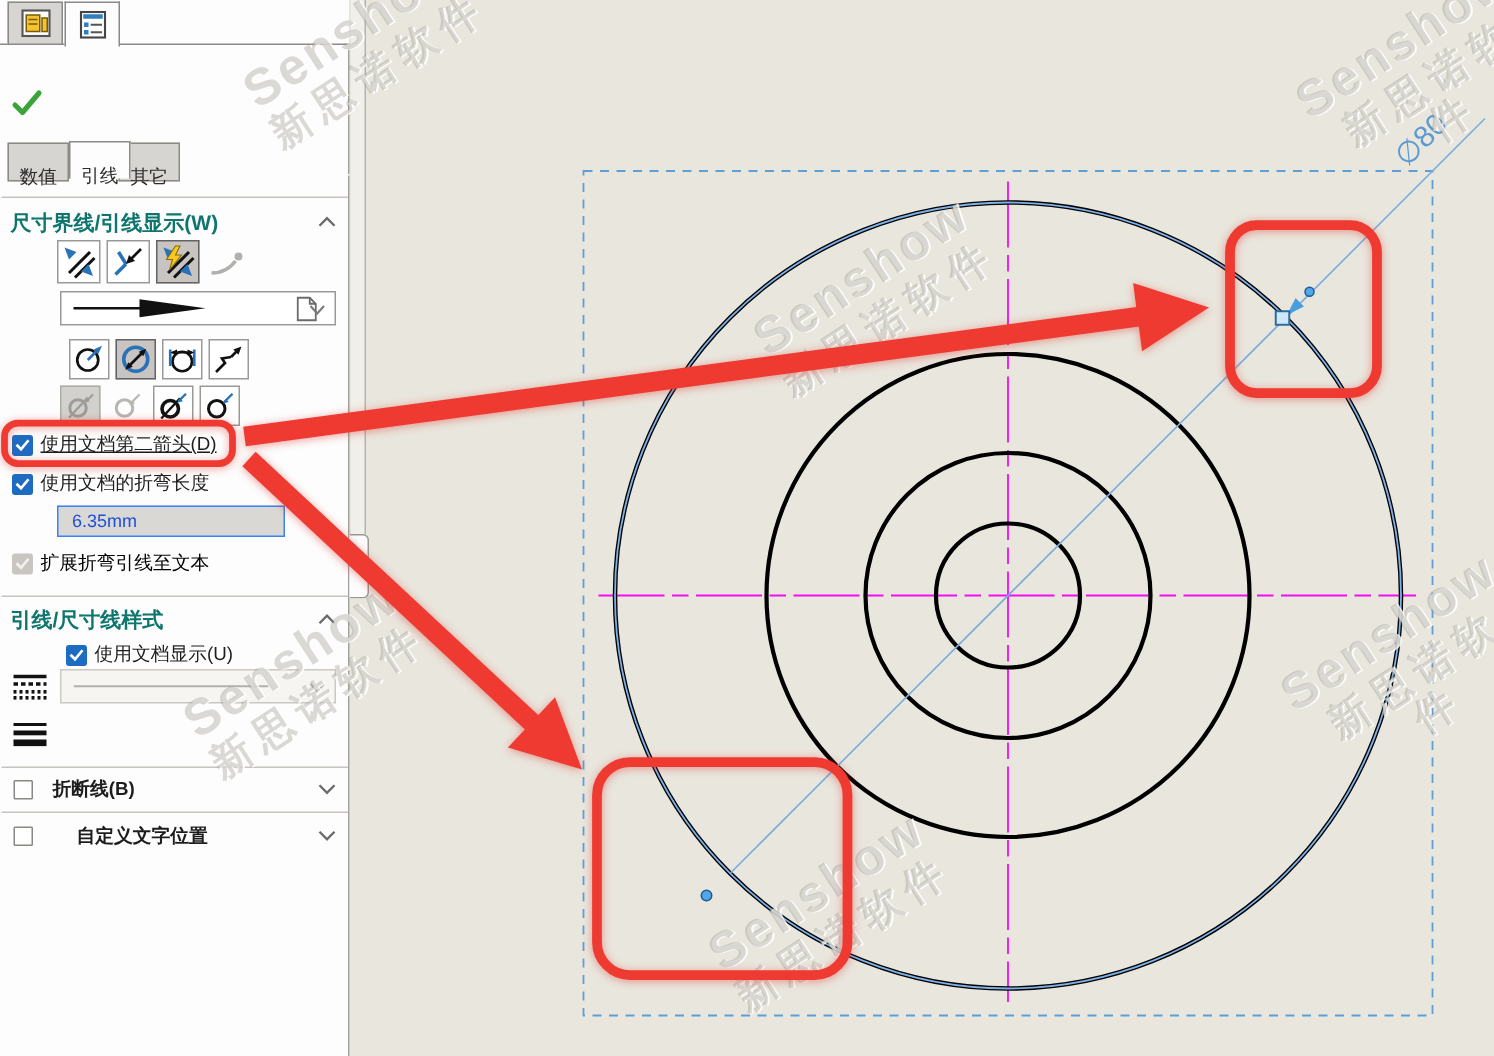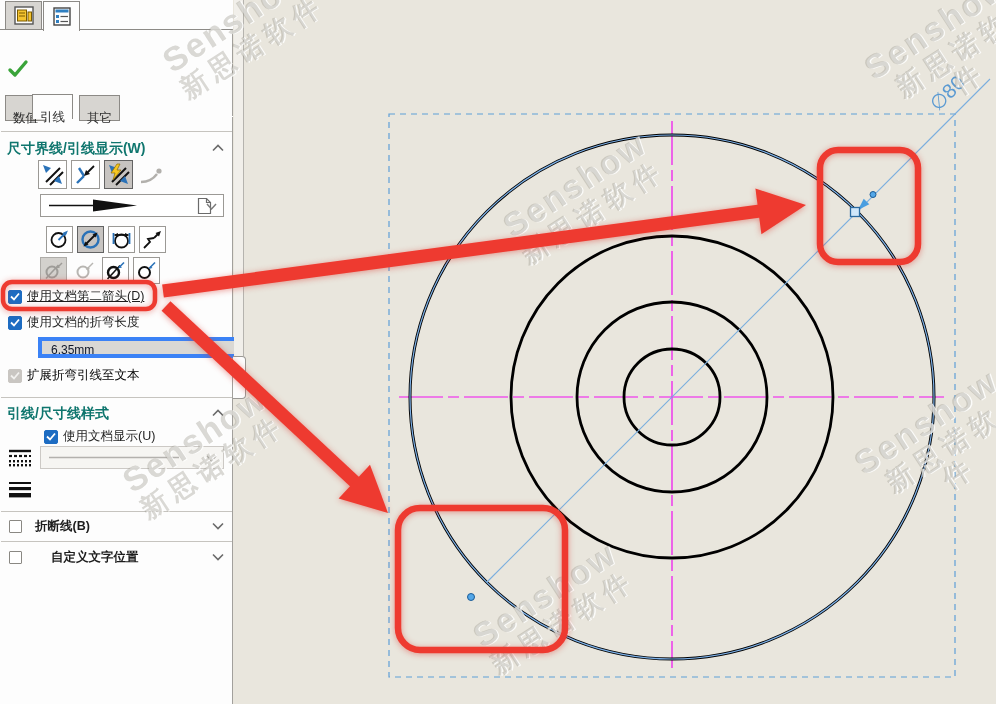--- a/index.html
+++ b/index.html
@@ -53,22 +53,22 @@
 
   .cbrow { position:absolute; display:flex; align-items:center; gap:5px; }
   .cbox { width:14px; height:14px; border-radius:2px; background:#1d6cc2; border:1px solid #1d6cc2;
           display:flex; align-items:center; justify-content:center; flex:none; }
   .cbox.disabled { background:#c9c6c2; border-color:#c9c6c2; }
   .cbox.empty { background:#fff; border:1px solid #8a8883; border-radius:1px; width:13px; height:13px; }
   .cblabel { font-size:12.5px; color:#1d1d1d; }
   .cblabel.dim { color:#000000; }
   .cblabel.bold { font-weight:bold; }
 
-  .textfield { position:absolute; left:38px; width:204px; height:21px; background:#dad8d4;
-               border:4px solid #3b82f6; color:#0f172a; font-size:12px; line-height:19px; padding-left:9px; }
+  .textfield { position:absolute; left:38px; width:152px; height:21px; background:#dad8d4;
+               border:1px solid #3b82f6; color:#1d4ed8; font-size:12px; line-height:19px; padding-left:9px; }
 
   .row-icon { position:absolute; left:8px; }
   svg.draw { position:absolute; left:0; top:0; z-index:1; }
   svg.annot { position:absolute; left:0; top:0; z-index:6; pointer-events:none; }
   .annot-g { filter: drop-shadow(0 1px 3px rgba(215,45,35,0.45)); }
 
   
   .wm { position:absolute; z-index:3; transform:rotate(-33deg); text-align:center; pointer-events:none;
         color:rgba(148,143,131,0.34); text-shadow:1px 1px 0 rgba(255,255,255,0.85); line-height:1.05; }
   .wm .l1 { font-size:34px; font-weight:bold; letter-spacing:2px; display:block; }
@@ -105,21 +105,21 @@
 
 
     <div class="ok-row">
       <svg width="24" height="22" viewBox="0 0 24 22">
         <polyline points="4,12 9,17 20,4" fill="none" stroke="#3aa43a" stroke-width="3.4" stroke-linecap="round" stroke-linejoin="round"></polyline>
       </svg>
     </div>
 
     <div class="subtabs">
       <div class="subtab" style="left:5px;">数值</div>
-      <div class="subtab active" style="left:32px;">引线</div>
+      <div class="subtab active" style="left:46px;">引线</div>
       <div class="subtab" style="left:79px;">其它</div>
     </div>
 
     <div class="divider" style="top:131px;"></div>
 
     <div class="sec-head" style="top:140px;">尺寸界线/引线显示(W)</div>
     <svg class="chevron" style="top:144px;" viewBox="0 0 12 8">
       <polyline points="1,6.5 6,1.5 11,6.5" fill="none" stroke="#6b6b6b" stroke-width="1.6"></polyline>
     </svg>
 

